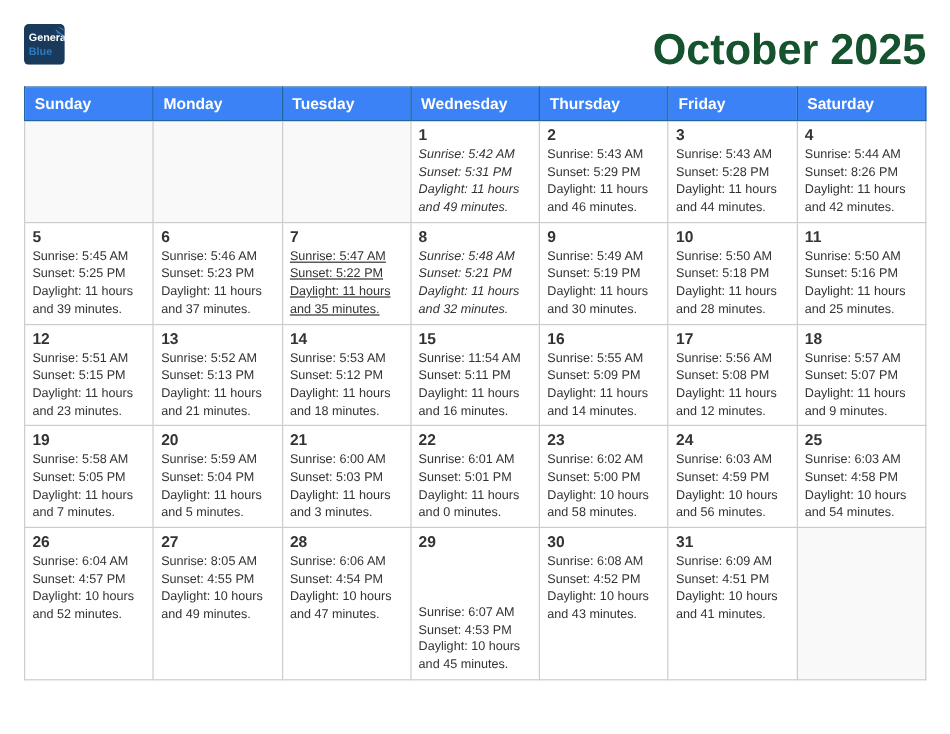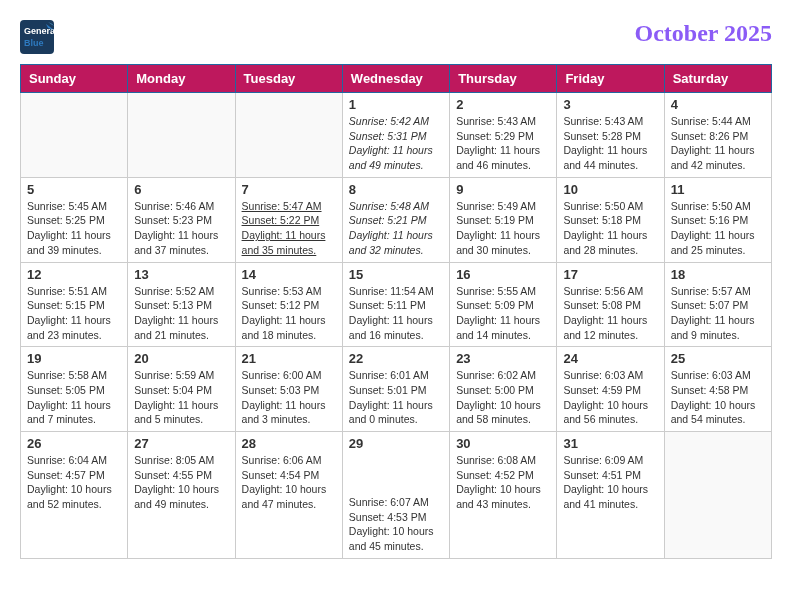--- a/index.html
+++ b/index.html
@@ -18,36 +18,35 @@
     }
     .logo {
       display: flex;
       flex-direction: column;
       align-items: flex-start;
     }
     .title-block {
       text-align: right;
     }
     .month-title {
-      font-size: 24px;
+      font-size: 36px;
       font-weight: bold;
-      color: #8b5cf6;
-      font-family: Liberation Serif, serif;
+      color: #14532d;
     }
     .subtitle {
       font-size: 16px;
       color: #444;
     }
     .calendar {
       width: 100%;
       border-collapse: collapse;
       border: 1px solid #ccc;
     }
     .calendar th {
-      background-color: #be185d;
+      background-color: #3b82f6;
       color: #fff;
       text-align: left;
       padding: 6px 8px;
       font-size: 13px;
       font-weight: bold;
       border: 1px solid #2266a0;
     }
     .calendar td {
       width: 107px;
       vertical-align: top;

